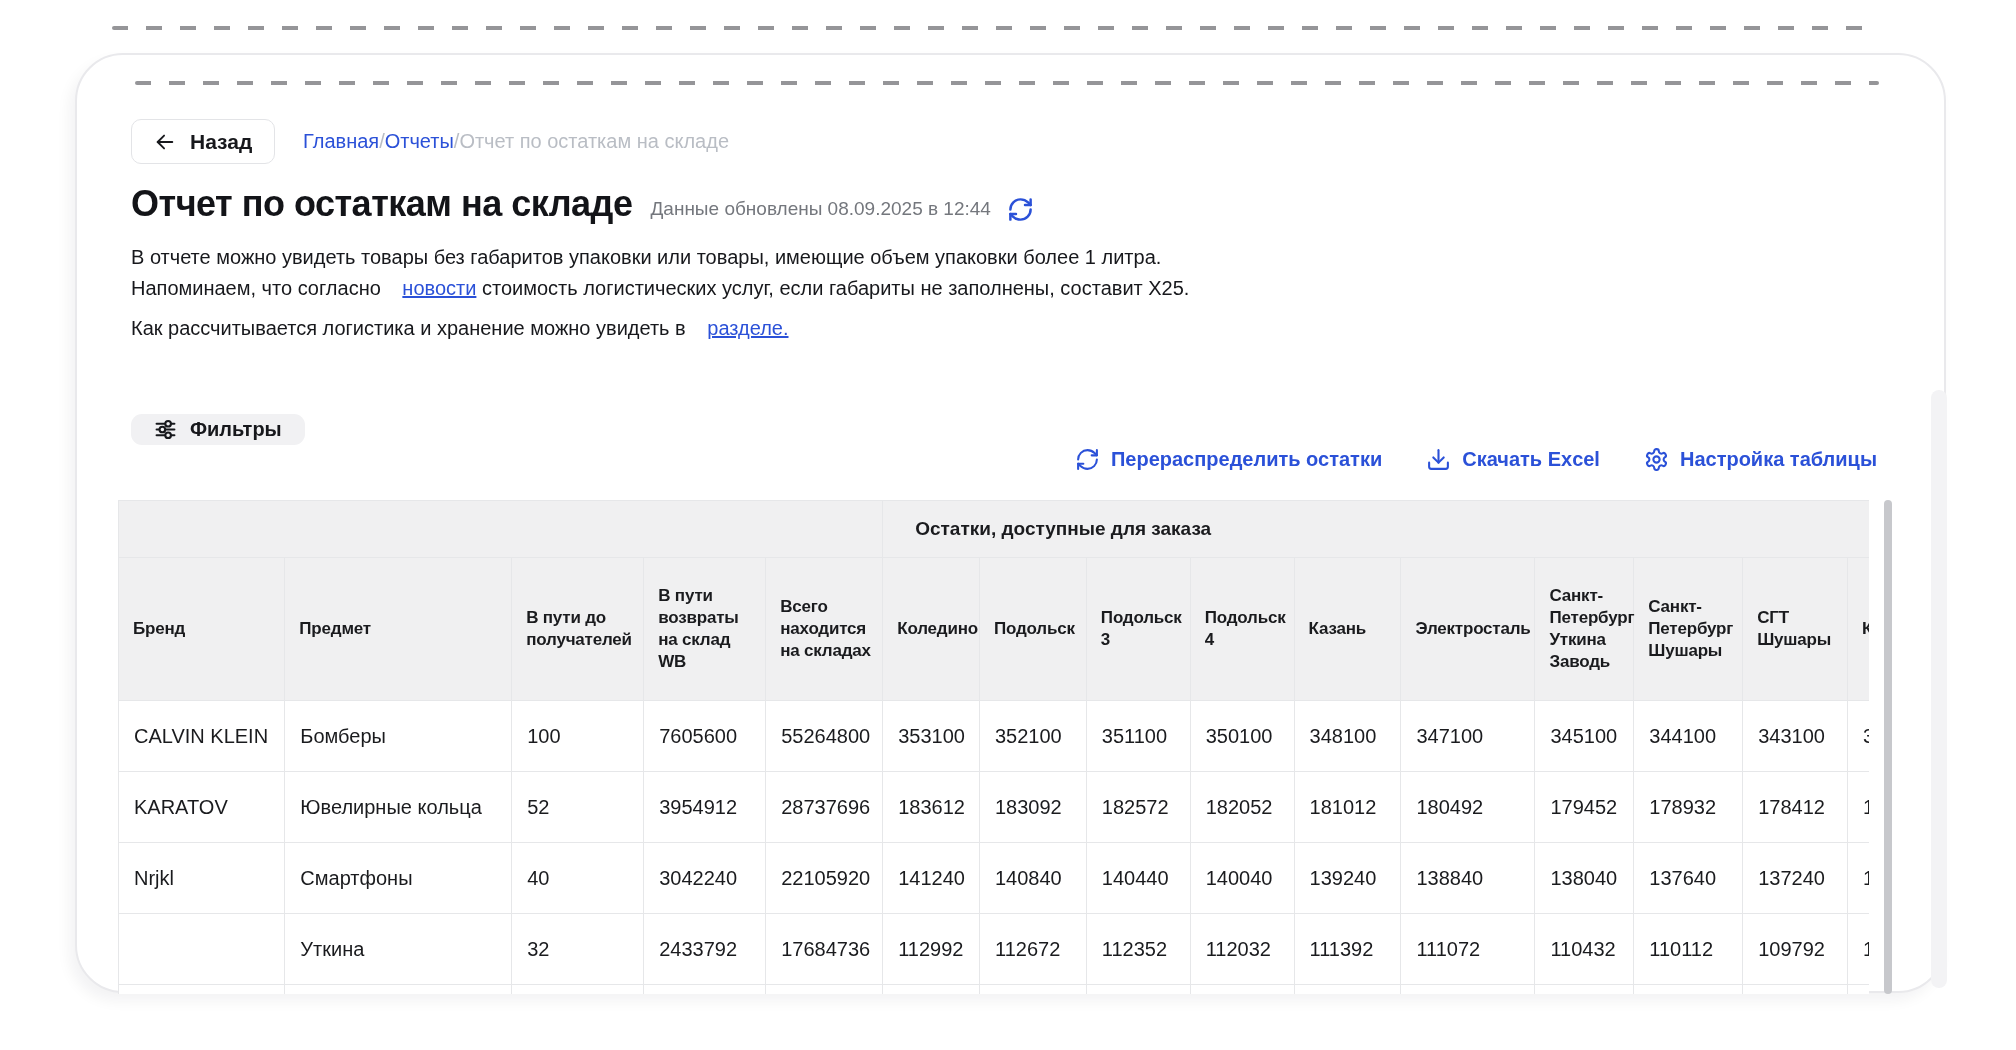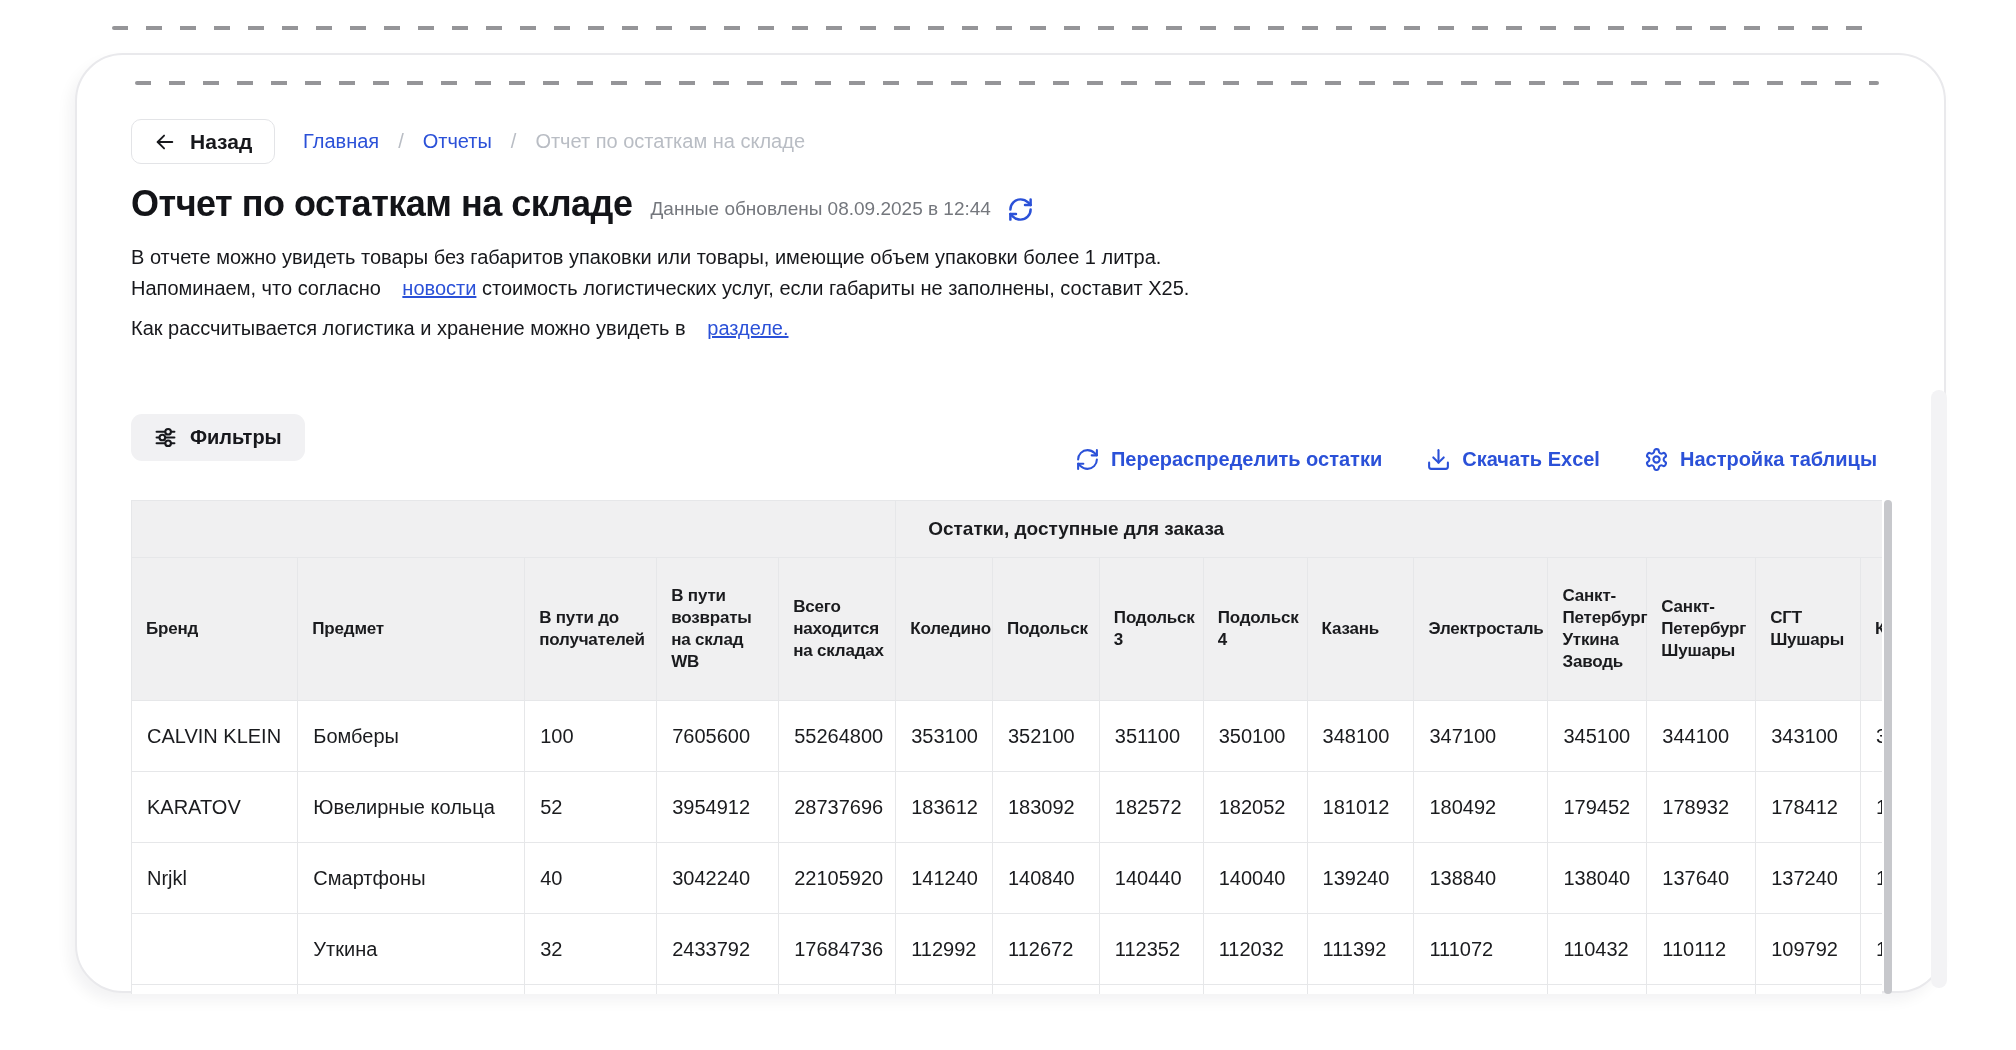--- a/index.html
+++ b/index.html
@@ -26,21 +26,21 @@
 
   
   .back-btn{
     position:absolute;left:131px;top:119px;height:45px;
     display:inline-flex;align-items:center;gap:14px;padding:0 22px;
     background:#fff;border:1.5px solid #e3e4e7;border-radius:10px;
     font-size:21px;font-weight:700;color:#17181c;cursor:pointer;box-sizing:border-box;
   }
   .back-btn svg{width:22px;height:22px;stroke:#17181c;}
   .breadcrumb{
-    position:absolute;left:303px;top:130px;display:flex;align-items:center;gap:19px;
+    position:absolute;left:303px;top:130px;display:flex;align-items:center;
     font-size:20px;
   }
   .crumb-link{color:var(--accent,#2b51d8);cursor:pointer;text-decoration:none;}
   .crumb-sep{color:#b9bdc4;}
   .crumb-current{color:#b9bdc4;}
 
   
   .title-row{position:absolute;left:131px;top:183px;display:flex;align-items:center;}
   .page-title{font-size:36px;font-weight:700;letter-spacing:-.5px;color:#131418;margin:0;}
   .updated{margin-left:18px;margin-top:10px;font-size:19px;color:#74777d;}
@@ -48,37 +48,37 @@
   .updated-icon svg{width:27px;height:27px;stroke:currentColor;}
 
   
   .intro{position:absolute;left:131px;top:242px;font-size:20px;line-height:31px;color:#17181c;}
   .intro p{margin:0;}
   .intro p + p{margin-top:9px;}
   .intro a{color:var(--accent,#2b51d8);text-decoration:underline;cursor:pointer;margin-left:16px;}
 
   
   .filters-btn{
-    position:absolute;left:131px;top:414px;height:47px;
+    position:absolute;left:131px;top:414px;height:31px;
     display:inline-flex;align-items:center;gap:13px;padding:0 23px;
     background:#f1f1f3;border:none;border-radius:11px;
     font-size:20px;font-weight:700;color:#17181c;cursor:pointer;box-sizing:border-box;
     font-family:inherit;
   }
   .filters-btn svg{width:23px;height:23px;stroke:#17181c;}
   .actions{
     position:absolute;top:423px;right:139px;display:flex;align-items:center;gap:44px;
     color:var(--accent,#2b51d8);font-size:20px;font-weight:700;margin-top:24px;
   }
   .action{display:inline-flex;align-items:center;gap:11px;cursor:pointer;white-space:nowrap;}
   .action svg{width:25px;height:25px;stroke:currentColor;flex:0 0 auto;}
 
   
   .table-wrap{
-    position:absolute;left:131px;top:500px;width:1751px;height:494px;
+    position:absolute;left:118px;top:500px;width:1751px;height:494px;
     overflow:hidden;
   }
   table{border-collapse:collapse;table-layout:fixed;width:1831px;}
   th,td{border:1px solid var(--border,#e6e7e9);box-sizing:border-box;}
   thead th{background:var(--header_bg,#f0f0f1);font-weight:700;text-align:left;}
   tr.group-row th{height:57px;font-size:19px;}
   th.group-label{padding:0 0 0 32px;}
   tr.cols-row th{height:143px;font-size:17px;line-height:1.3;letter-spacing:-.2px;padding:0 9px 0 14px;vertical-align:middle;}
   tbody td{height:71px;background:#fff;font-size:20px;padding:0 10px 0 15px;vertical-align:middle;white-space:nowrap;}
   tr.sliver td{height:40px;}

